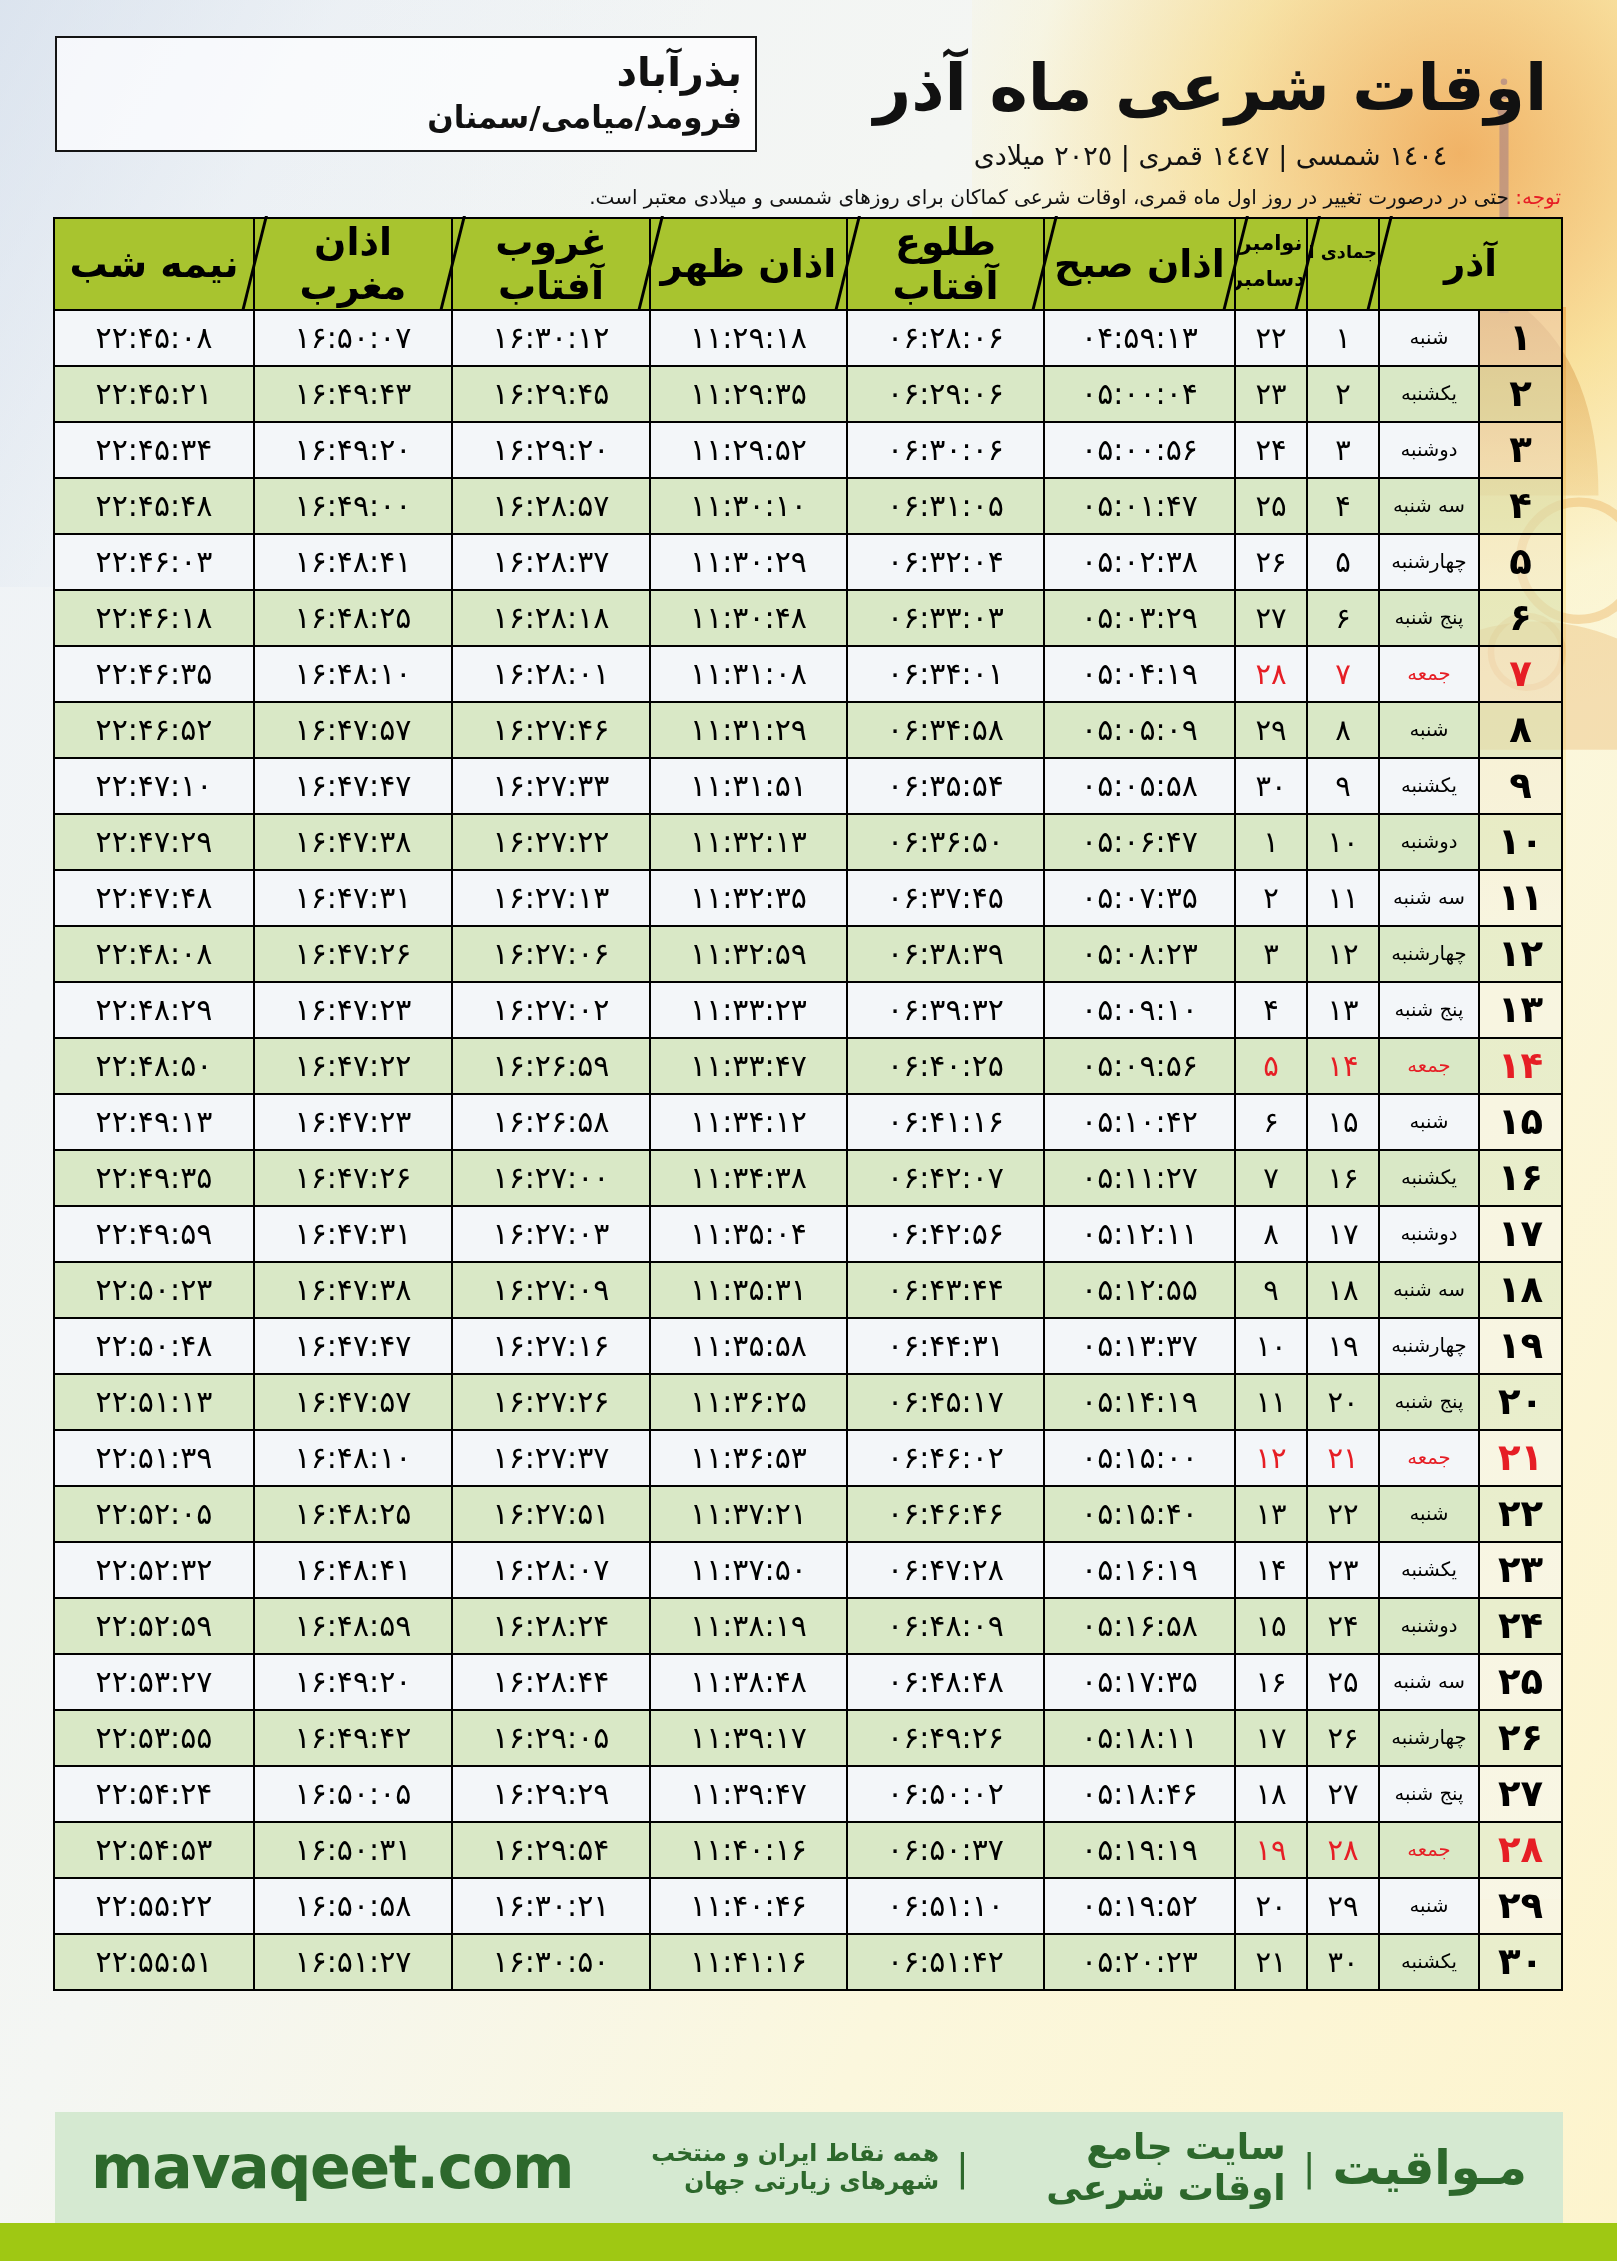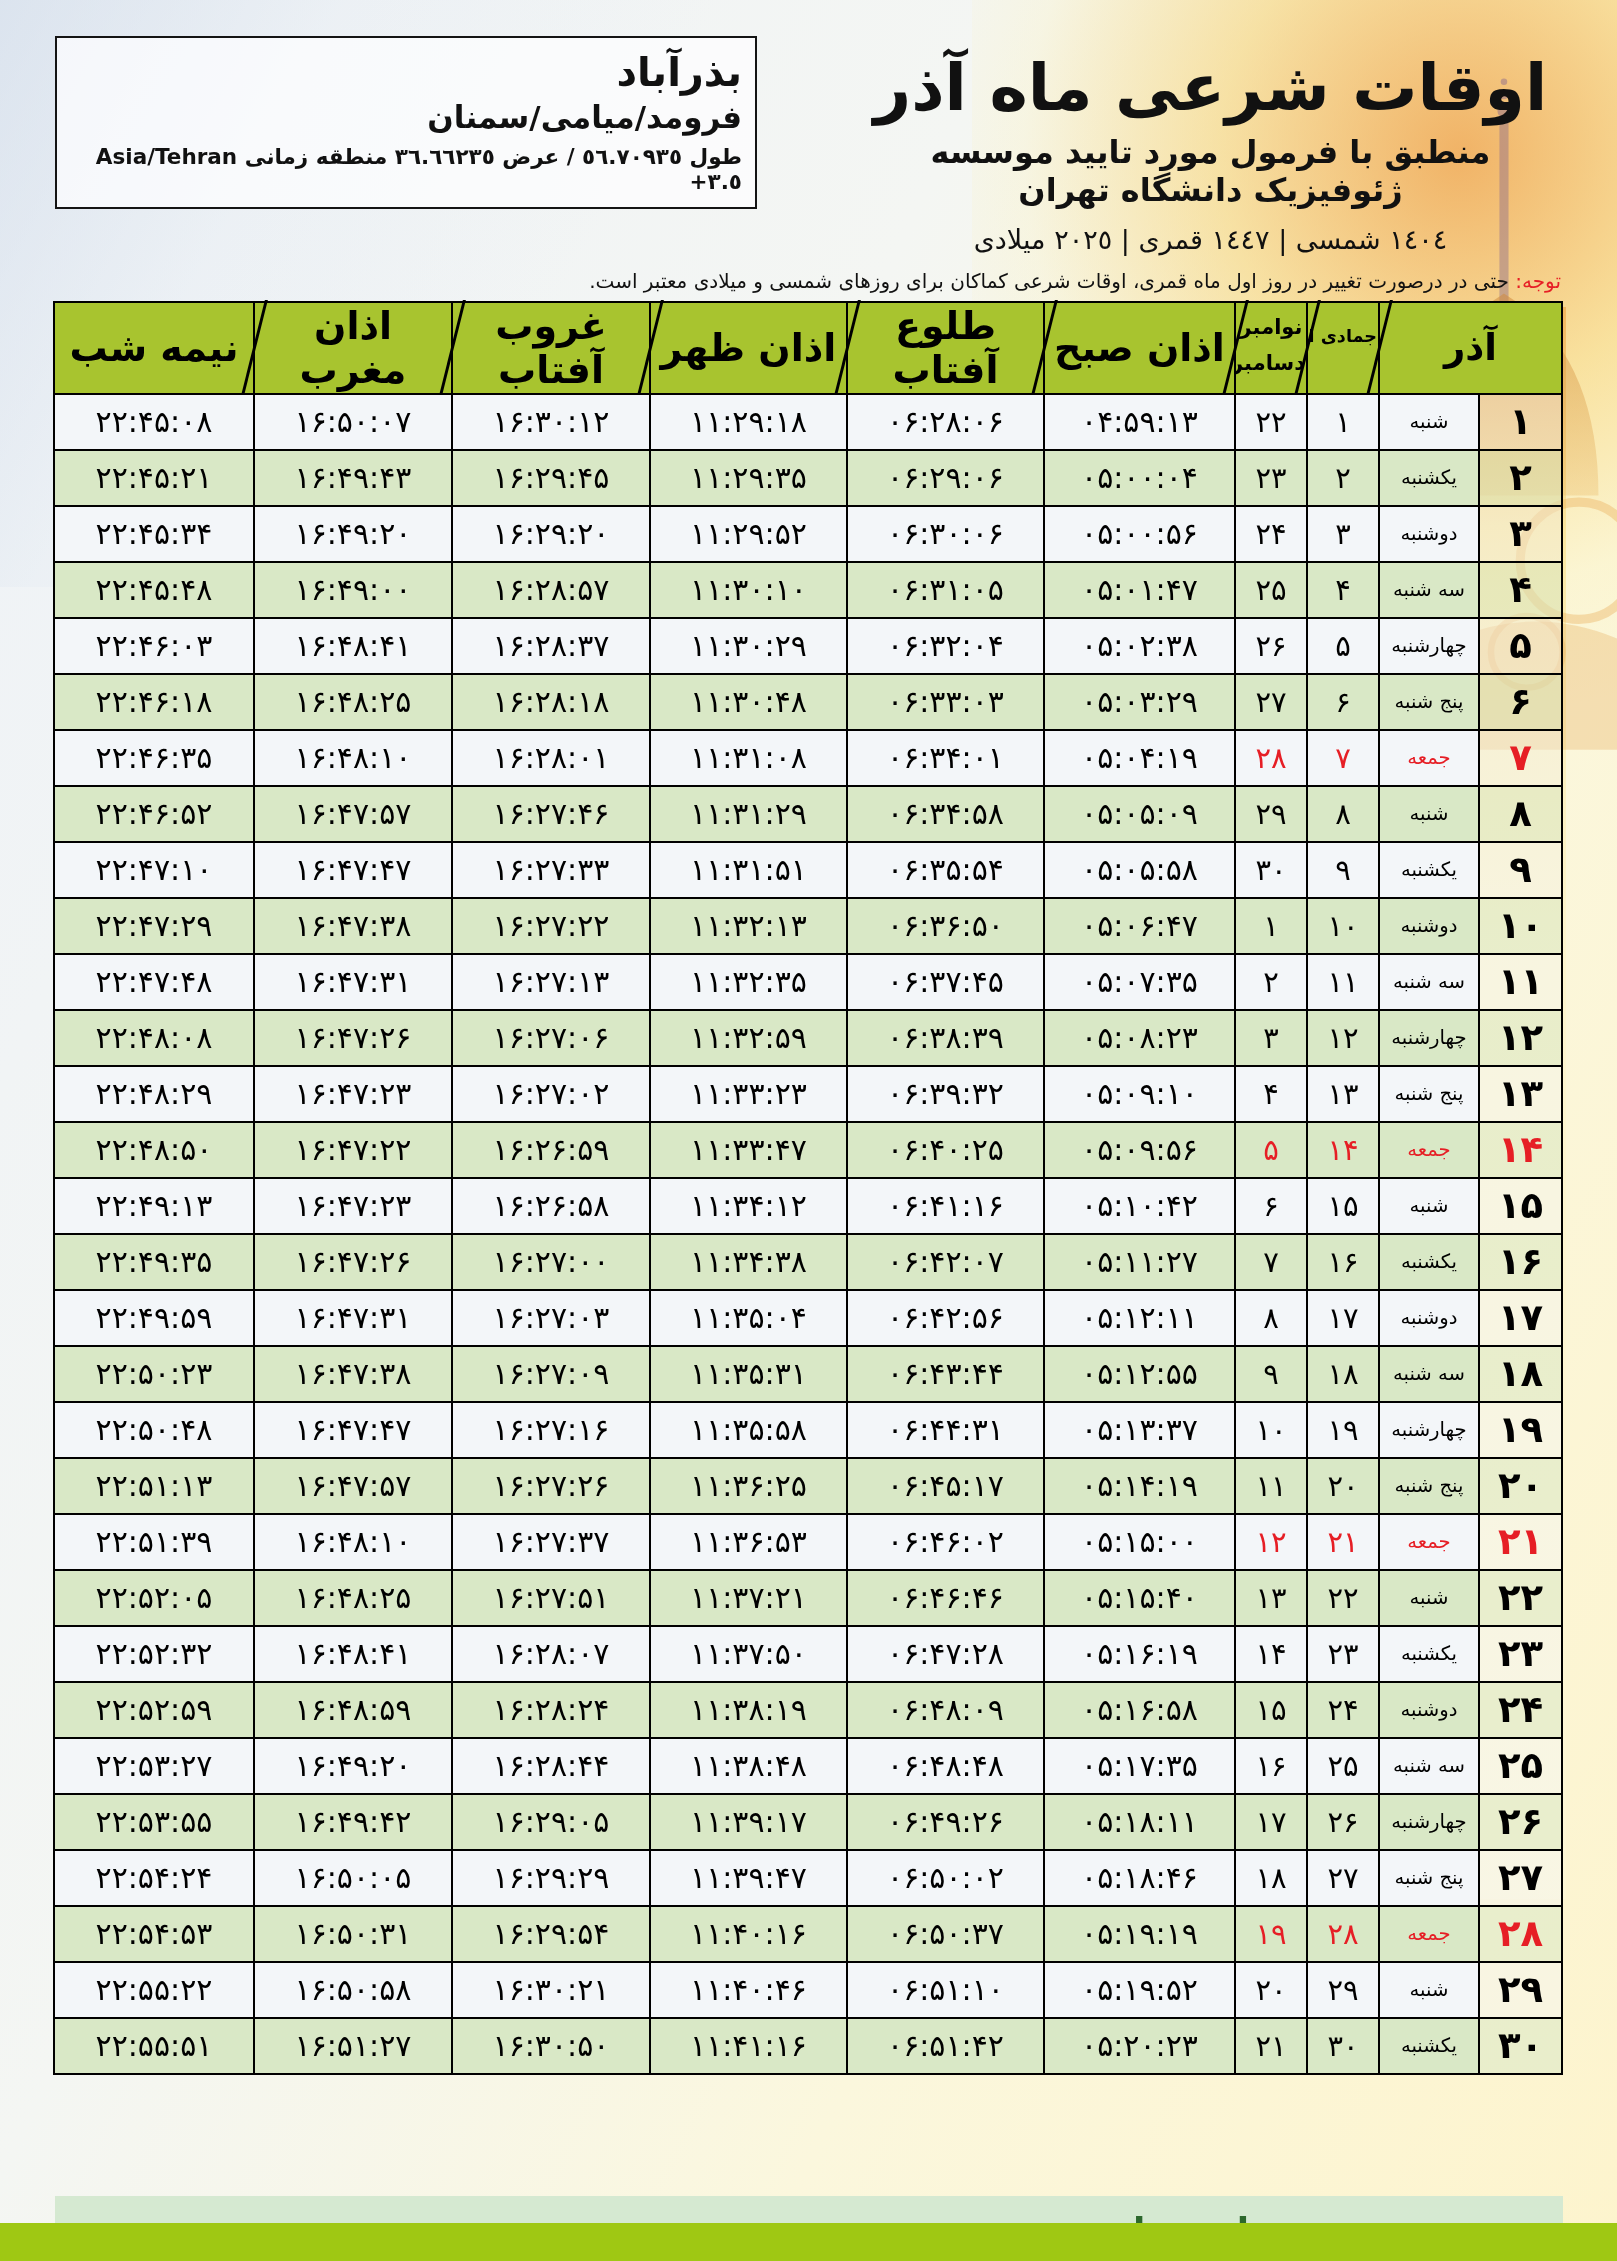--- a/index.html
+++ b/index.html
@@ -88,30 +88,25 @@
     <circle cx="445" cy="125" r="5" fill="#8f6d8a" opacity="0.5"></circle>
     <path d="M300 760 Q300 540 445 450 Q590 540 590 760 Z" fill="url(#domeg)"></path>
     <path d="M240 1060 Q430 900 620 980 L620 1150 L240 1150 Z" fill="#e3a44e" opacity="0.30"></path>
     <circle cx="560" cy="860" r="90" fill="none" stroke="#e8a64e" stroke-width="14" opacity="0.35"></circle>
     <circle cx="480" cy="1000" r="55" fill="none" stroke="#e8a64e" stroke-width="10" opacity="0.3"></circle>
   </svg>
 
   <header class="top">
     <div class="title-block">
       <h1 class="main-title">اوقات شرعی ماه آذر</h1>
-      <div class="subtitle">منطبق با فرمول مورد تایید موسسه ژئوفیزیک دانشگاه تهران</div>
       <div class="years">١٤٠٤ شمسی | ١٤٤٧ قمری | ٢٠٢٥ میلادی</div>
     </div>
     <div class="location-box">
       <div class="loc-city">بذرآباد</div>
       <div class="loc-region">فرومد/میامی/سمنان</div>
-      <div class="loc-coords">
-        <span>طول ٥٦.٧٠٩٣٥ / عرض ٣٦.٦٦٢٣٥ منطقه زمانی</span>
-        <span dir="ltr">Asia/Tehran +٣.٥</span>
-      </div>
     </div>
   </header>
 
   <div class="note-line">
     <span class="red">توجه:</span>
     <span>حتی در درصورت تغییر در روز اول ماه قمری، اوقات شرعی کماکان برای روزهای شمسی و میلادی معتبر است.</span>
   </div>
 
   <table class="times">
     <colgroup>

